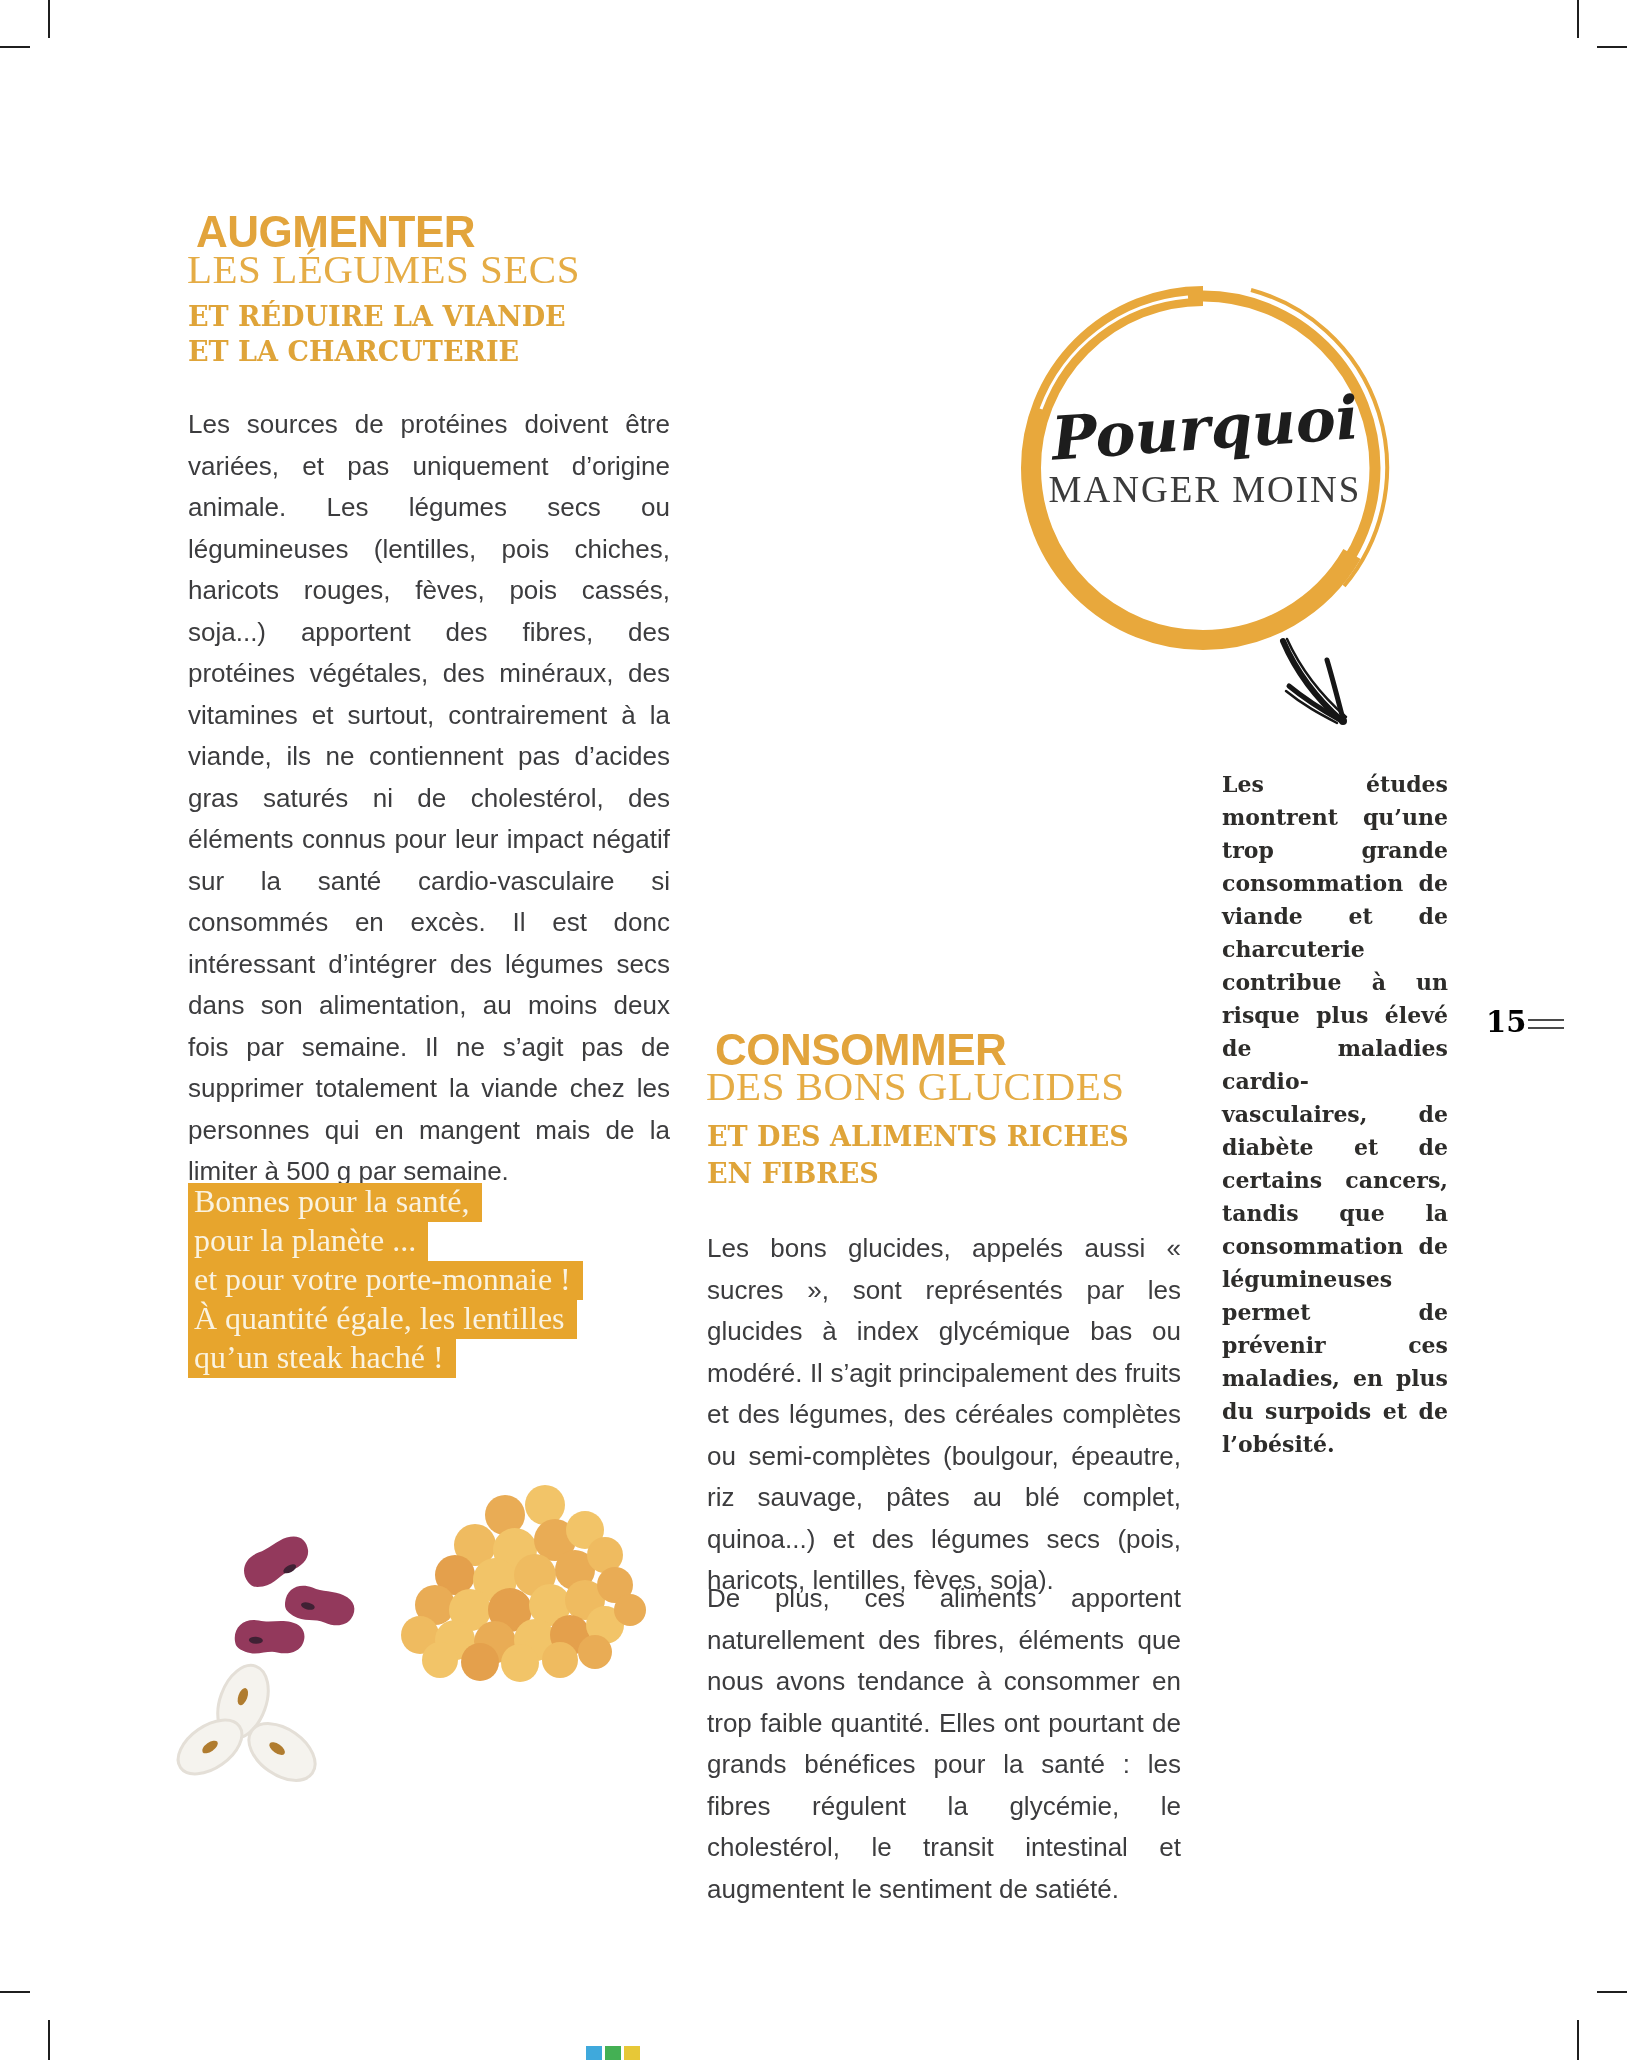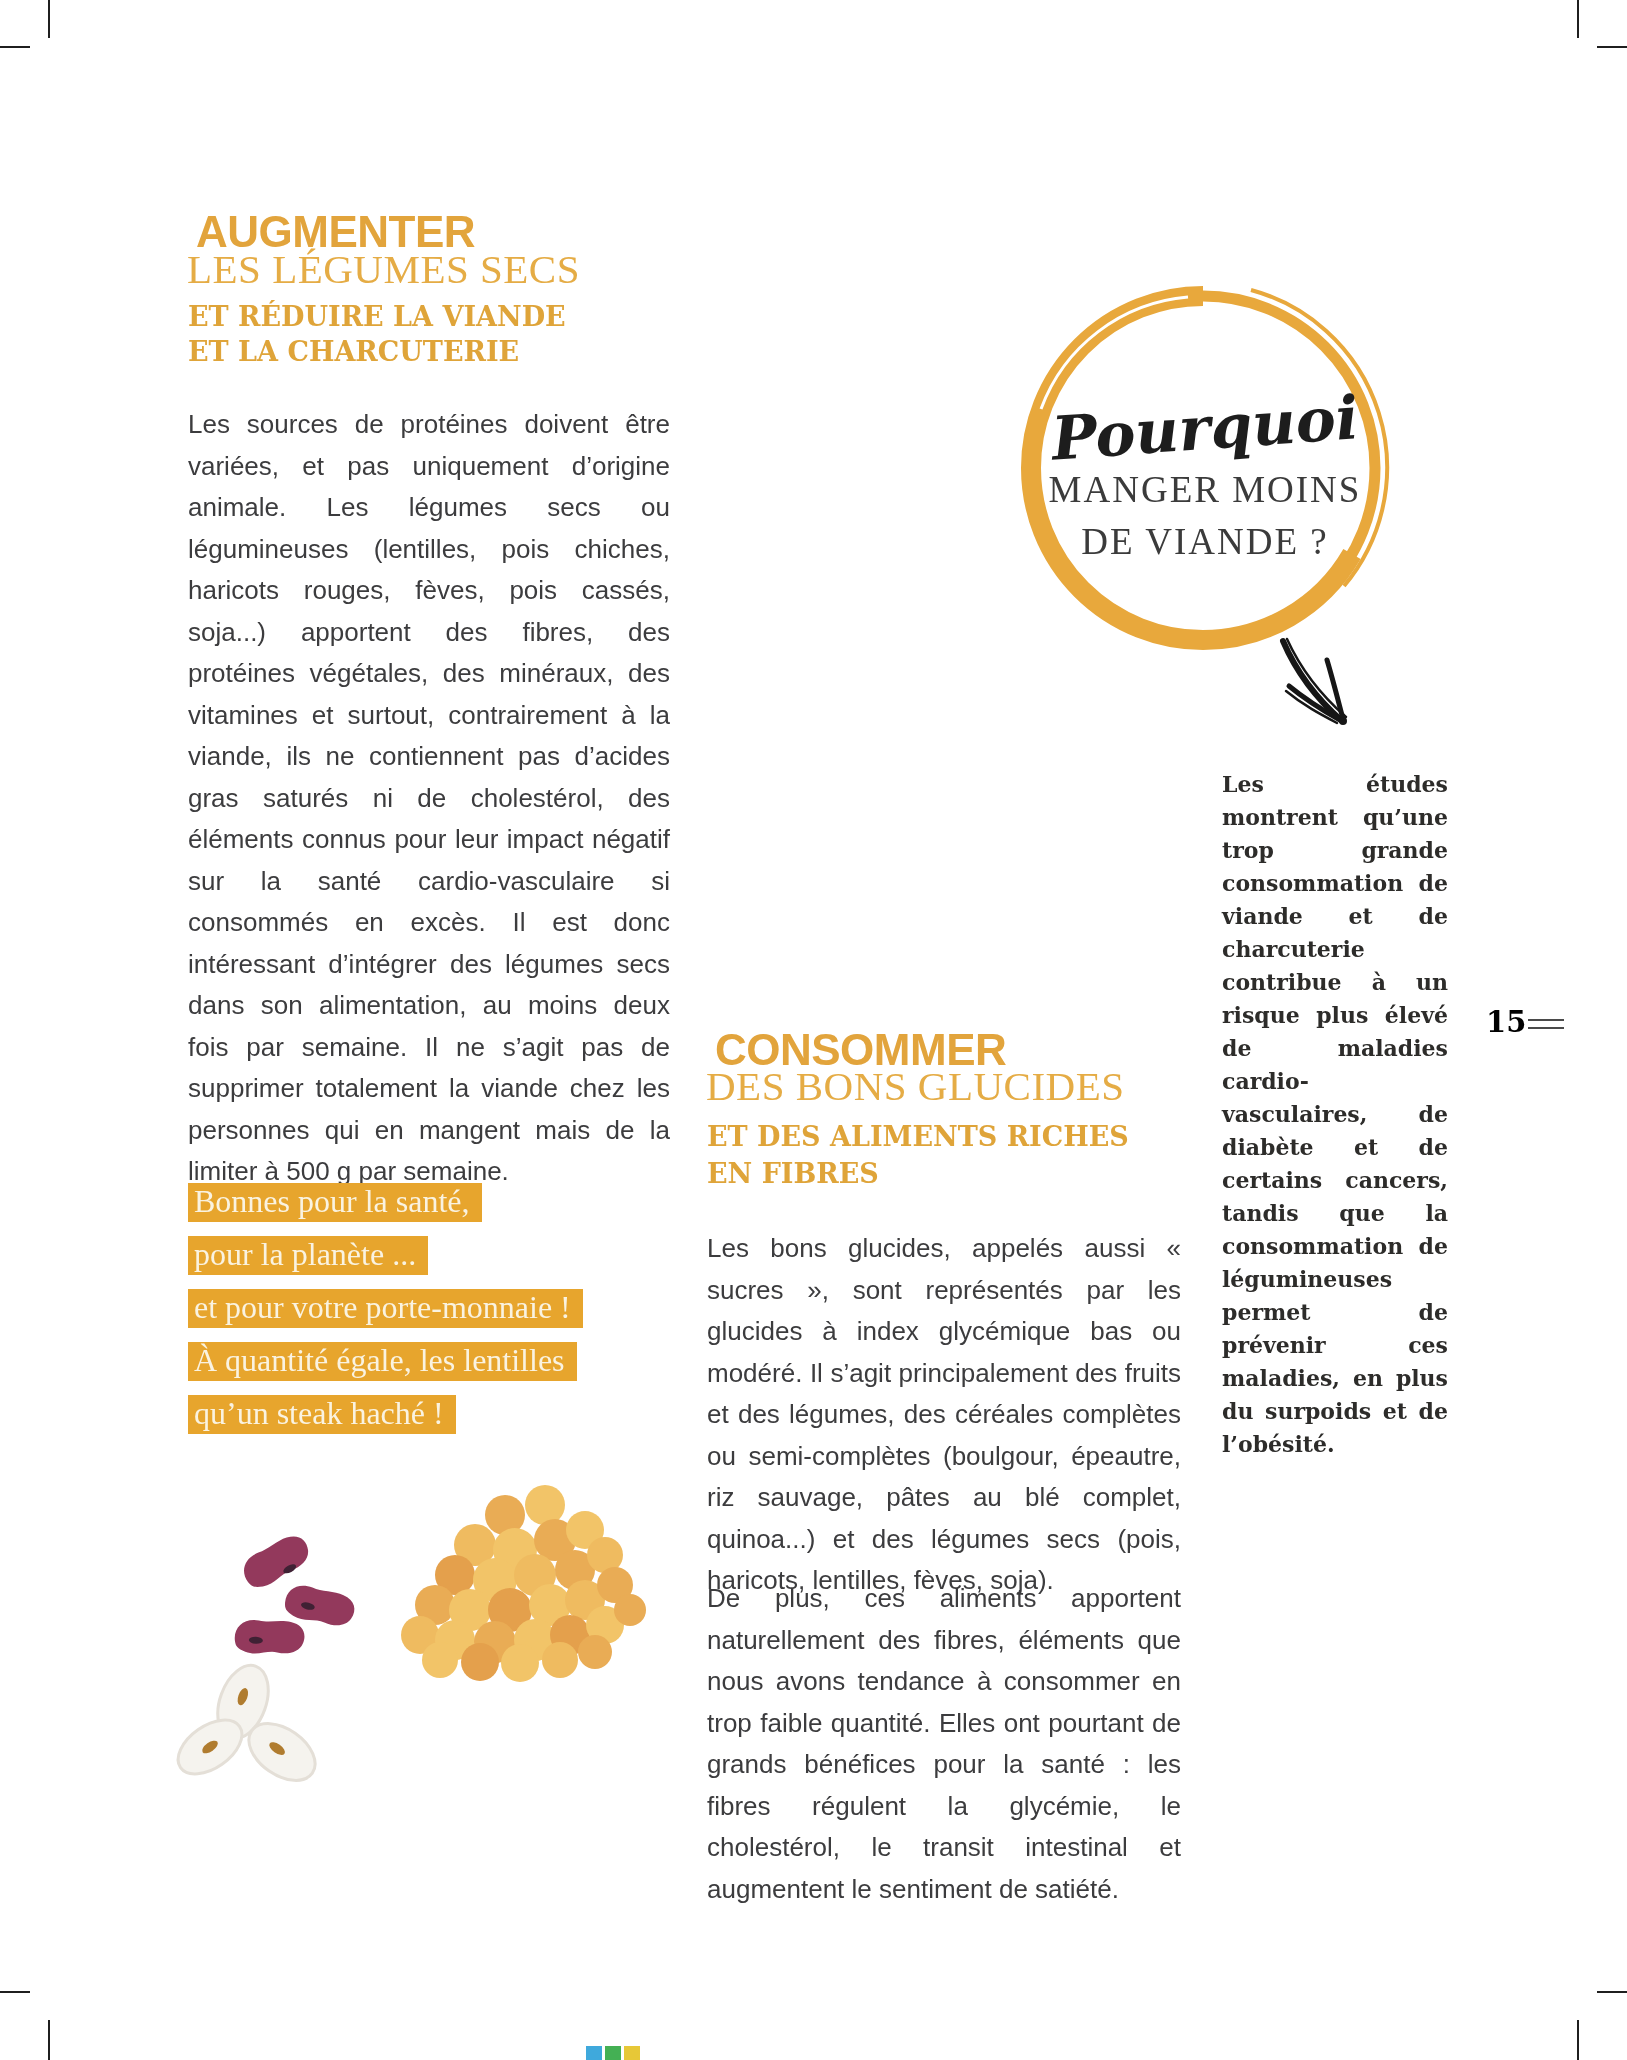--- a/index.html
+++ b/index.html
@@ -31,21 +31,21 @@
   .par {
     position:absolute; margin:0; color:#3C3C3E;
     font-size:26px; line-height:41.5px; text-align:justify; hyphens:none;
   }
 
   
   .highlight { position:absolute; left:188px; top:1183px; }
   .highlight .tline {
     display:table; background:#E7A52D; color:#FAF3E1;
     font:400 32px/35px "Liberation Serif", serif;
-    padding:1px 12px 3px 6px; margin-bottom:14px; white-space:nowrap;
+    padding:1px 12px 3px 6px; margin-bottom:0; white-space:nowrap;
   }
 
   
   .circle-text { position:absolute; left:1040px; top:398px; width:330px; text-align:center; }
   .circle-script {
     font:700 italic 60px/1 "DejaVu Serif", serif; color:#1d1d1d;
     transform:rotate(-4deg); margin:0 0 10px 0;
   }
   .circle-line {
     font:400 37px/44px "Liberation Serif", serif; color:#3b3b3b; letter-spacing:2px; margin:8px;
@@ -190,21 +190,20 @@
       <path d="M 1287,639 C 1302,672 1322,696 1346,717" stroke-width="2.5"></path>
       <path d="M 1289,686 C 1306,700 1324,711 1340,720" stroke-width="5"></path>
       <path d="M 1286,691 C 1303,705 1320,714 1337,723" stroke-width="2.5"></path>
       <path d="M 1327,660 C 1333,680 1338,700 1343,719" stroke-width="5"></path>
       <circle cx="1343" cy="721" r="4" fill="#161616" stroke="none"></circle>
     </g>
   </svg>
   <div class="circle-text">
     <p class="circle-script">Pourquoi</p>
     <p class="circle-line">MANGER MOINS</p>
-    <p class="circle-line">DE VIANDE ?</p>
   </div>
 
   <p class="aside">Les études montrent qu’une trop grande consommation de viande et de charcuterie contribue à un risque plus élevé de maladies cardio-vasculaires, de diabète et de certains cancers, tandis que la consommation de légumineuses permet de prévenir ces maladies, en plus du surpoids et de l’obésité.</p>
 
   <p class="pageno">15</p>
   <span class="pn-line" style="left:1528px;top:1019px"></span>
   <span class="pn-line" style="left:1528px;top:1027px"></span>
 
 </div>
 

